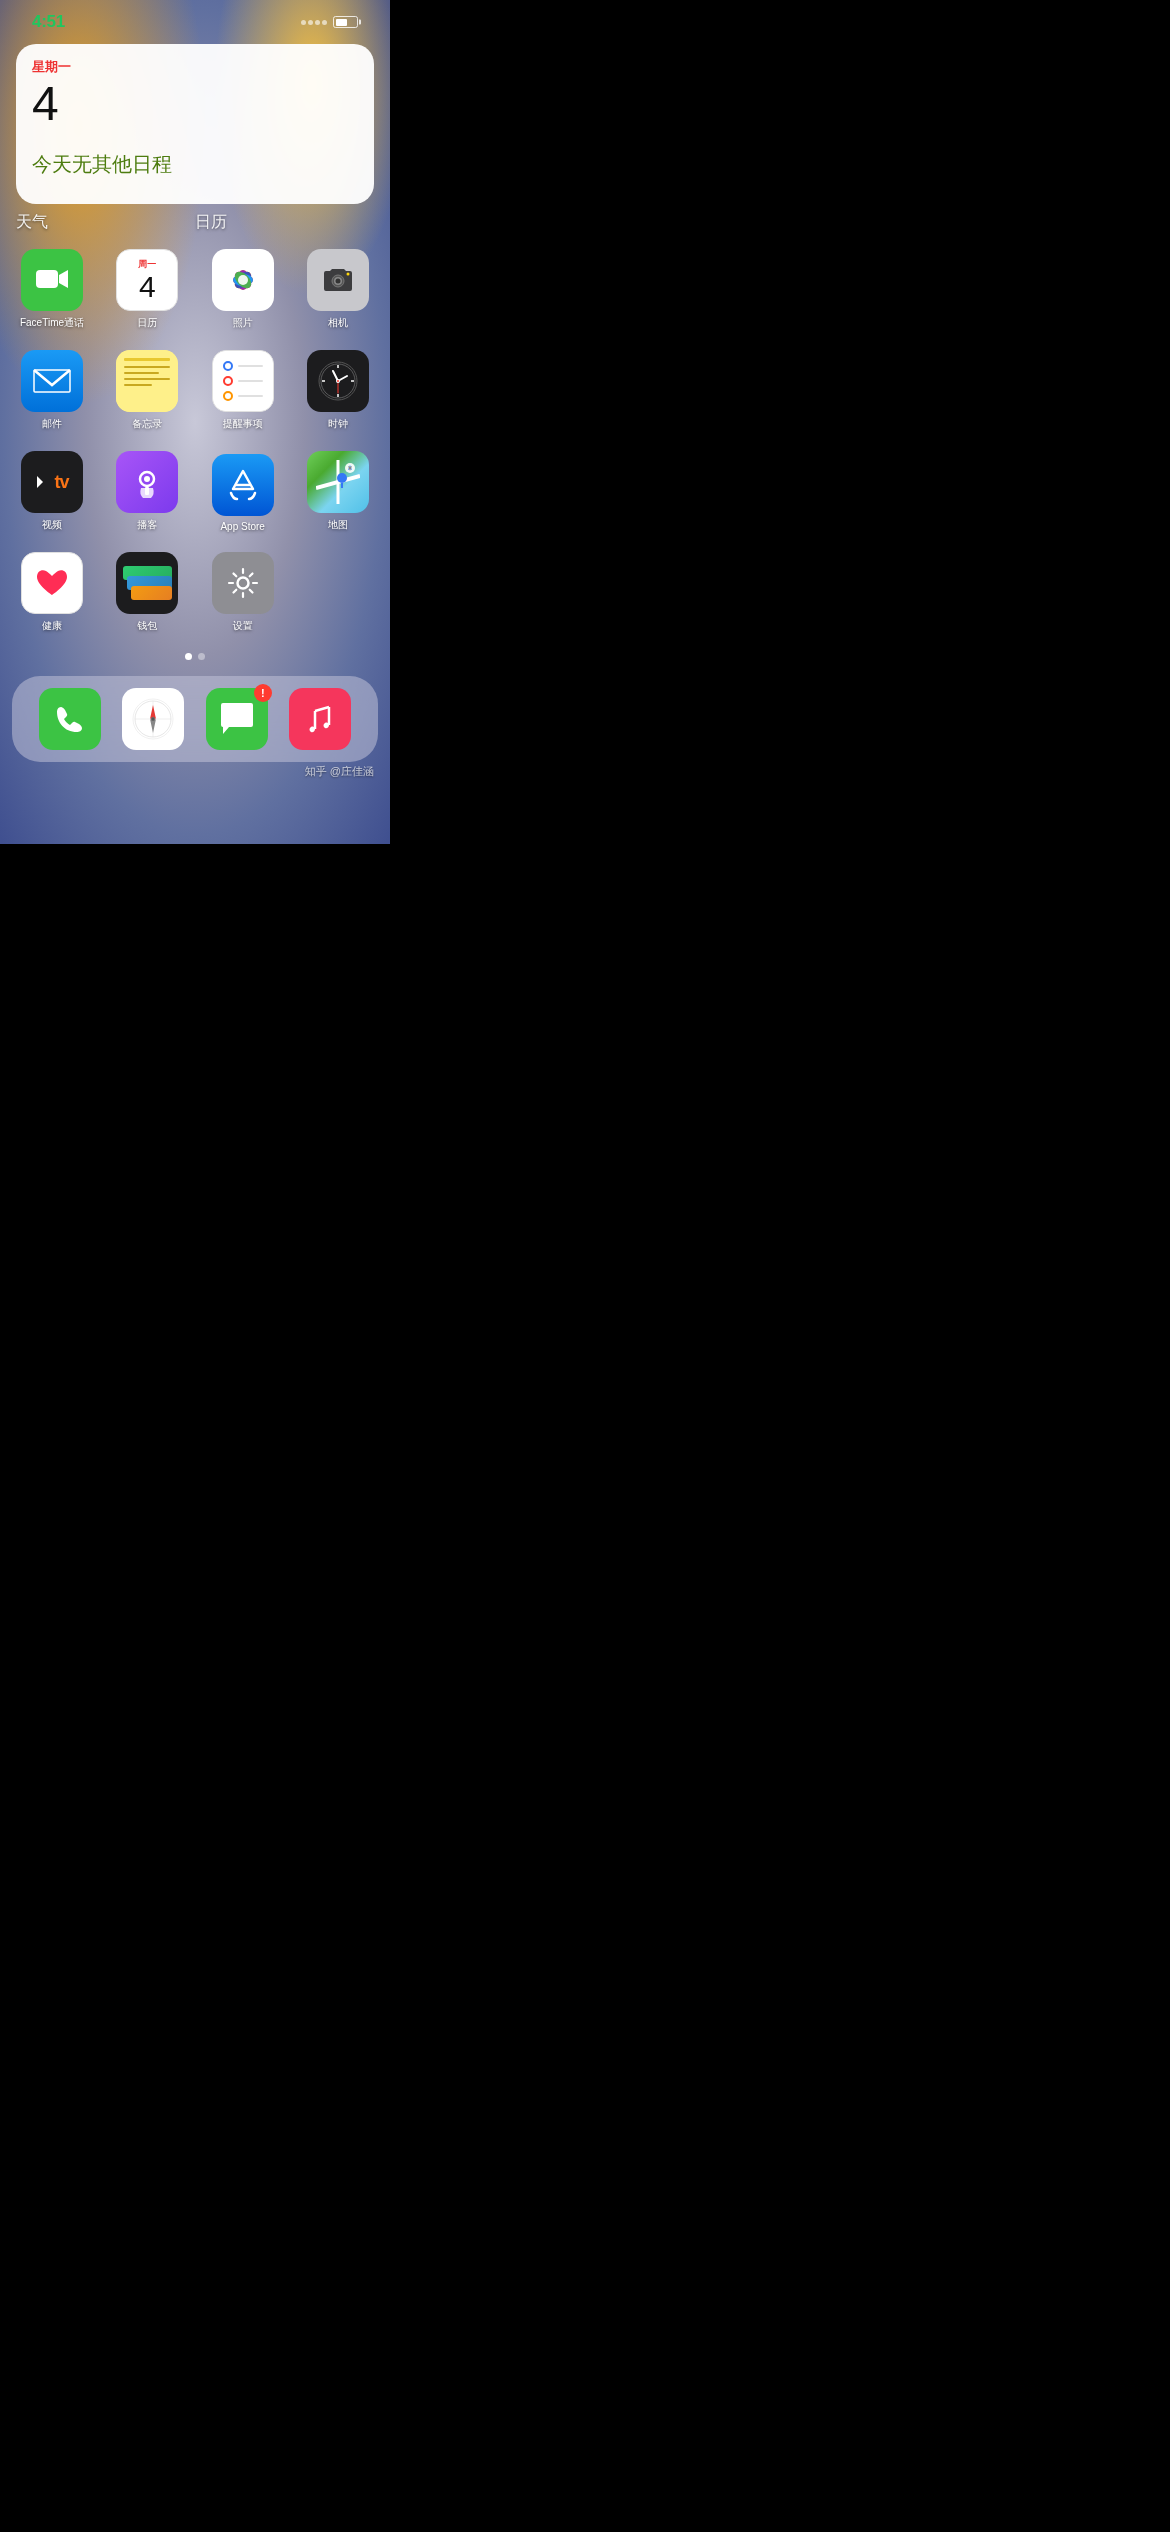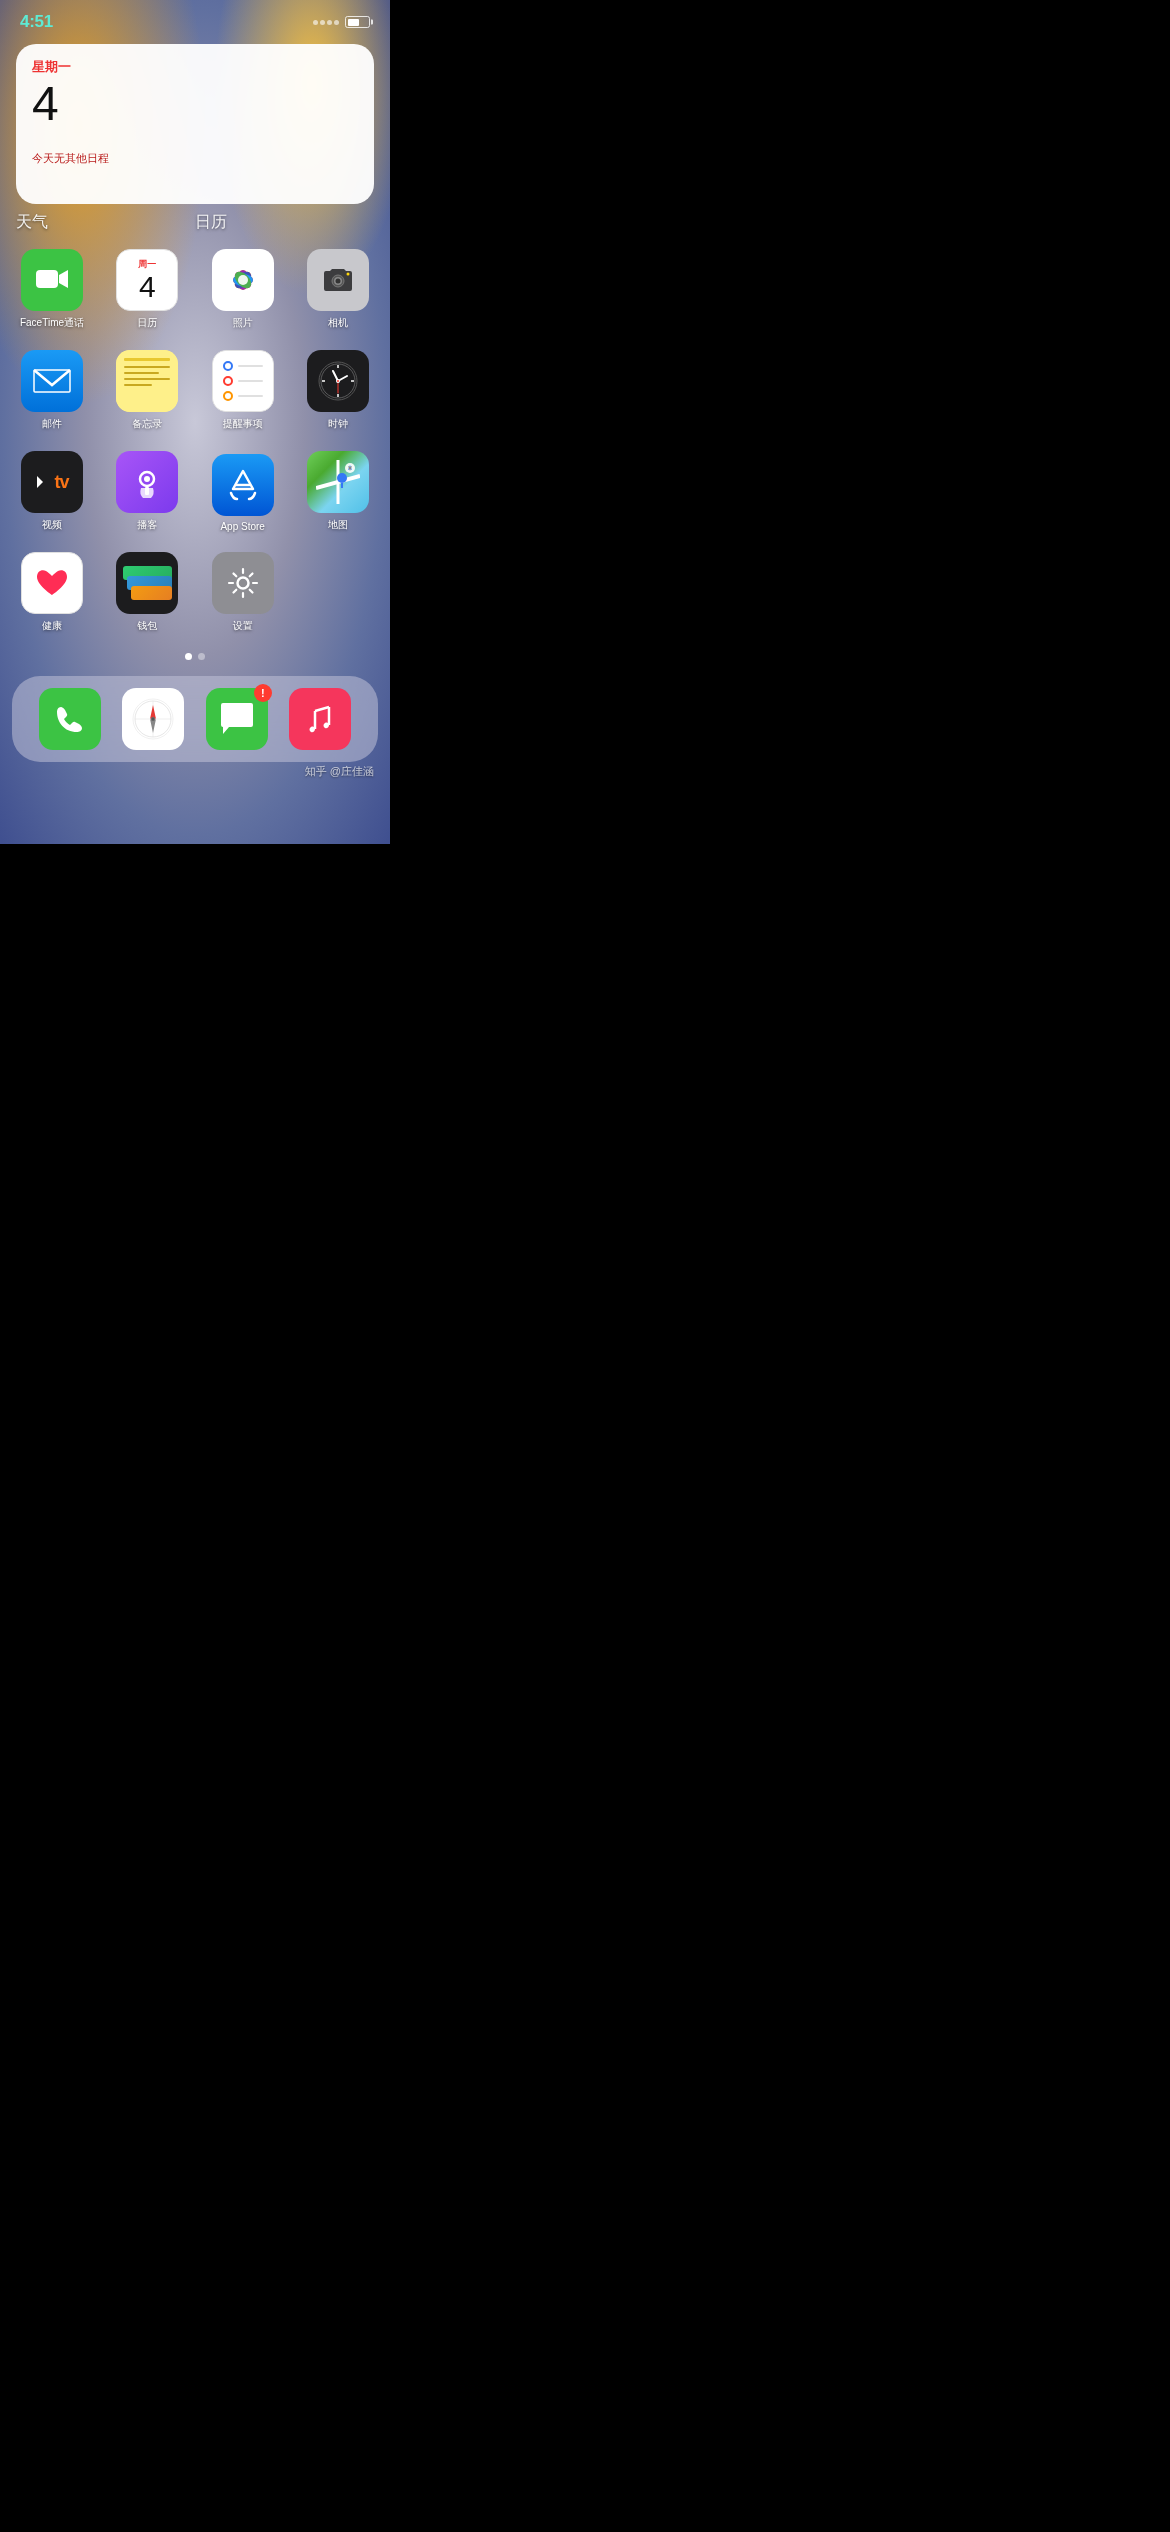--- a/index.html
+++ b/index.html
@@ -24,22 +24,22 @@
       background-color: #6070a0;
     }
 
     
     .status-bar {
       position: relative;
       z-index: 10;
       display: flex;
       justify-content: space-between;
       align-items: center;
-      padding: 12px 20px 4px;
-      color: #5eead4;
+      padding: 12px 32px 4px;
+      color: #22c55e;
     }
 
     .status-time {
       font-size: 17px;
       font-weight: 600;
       letter-spacing: -0.3px;
     }
 
     .status-right {
       display: flex;
@@ -157,22 +157,22 @@
 
     .cal-day {
       font-size: 48px;
       font-weight: 200;
       color: #111;
       line-height: 1.1;
       margin-bottom: 20px;
     }
 
     .cal-no-events {
-      font-size: 11px;
-      color: #b91c1c;
+      font-size: 20px;
+      color: #4d7c0f;
     }
 
     
     .widget-labels {
       display: flex;
       padding: 4px 16px 0;
       position: relative;
       z-index: 10;
     }
 

